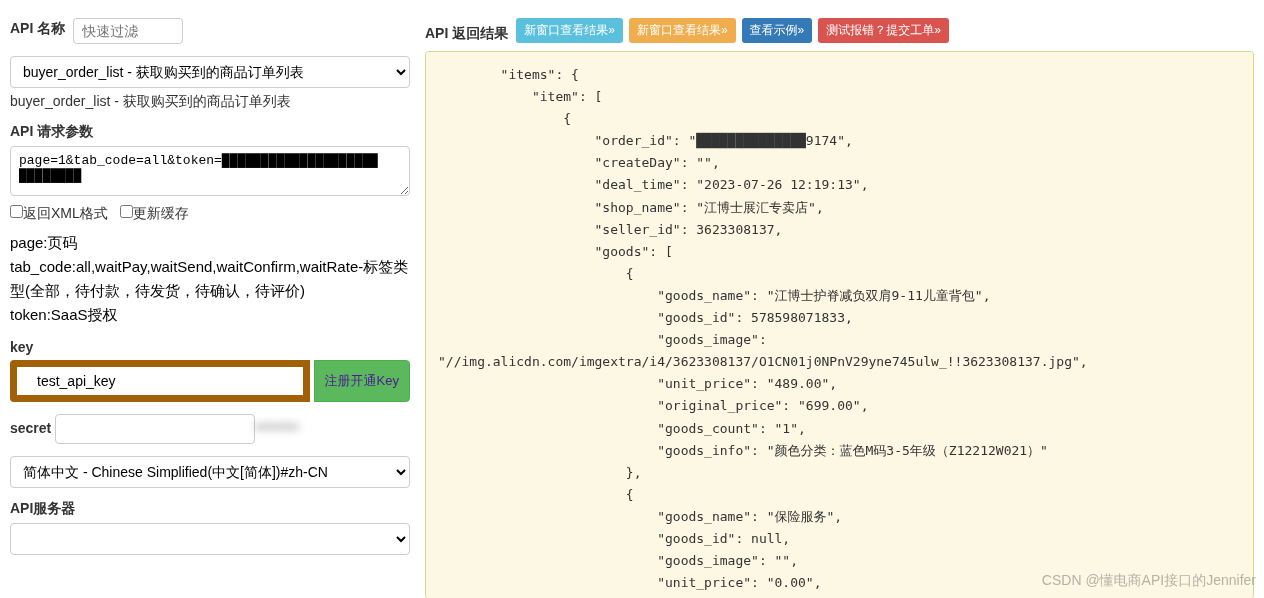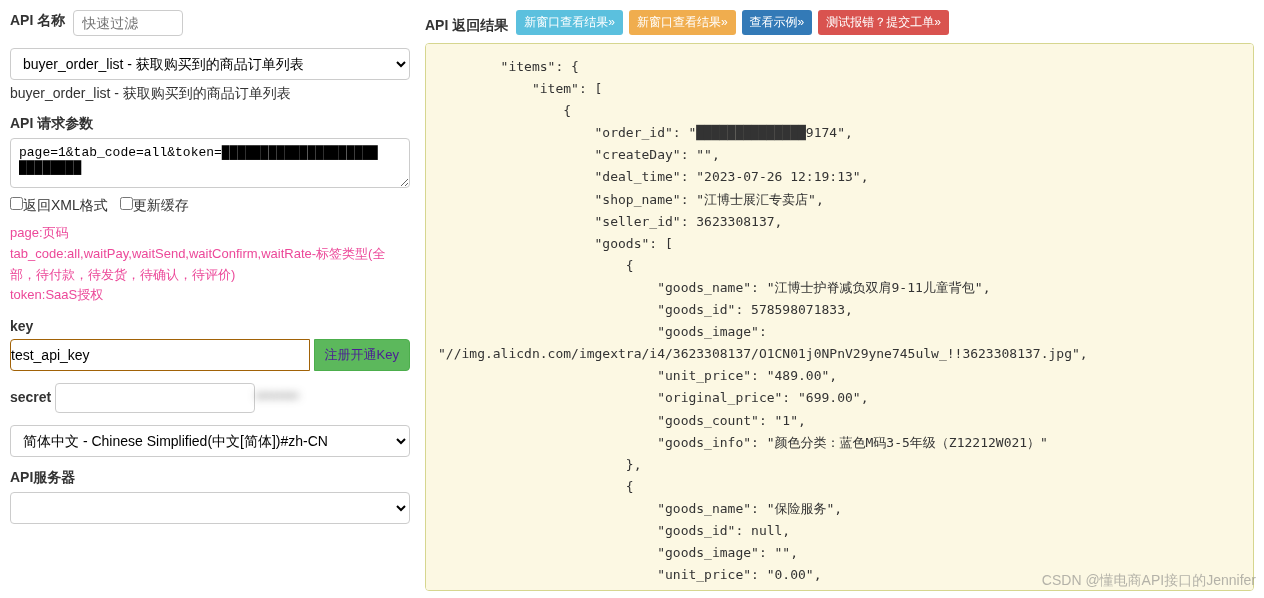--- a/index.html
+++ b/index.html
@@ -3,21 +3,21 @@
   <meta charset="utf-8">
   <style>
     * { box-sizing: border-box; margin: 0; padding: 0; }
     body {
       font-family: "Microsoft YaHei", Arial, sans-serif;
       font-size: 14px;
       color: #333;
       background: #fff;
       padding: 10px;
     }
-    .container { display: flex; gap: 15px; }
+    .container { display: flex; gap: 15px; margin-top: 8px; }
     .left-panel { width: 400px; flex-shrink: 0; }
     .right-panel { flex: 1; min-width: 0; }
     .form-group { margin-bottom: 12px; }
     .form-label {
       font-weight: bold;
       display: inline-block;
       margin-bottom: 5px;
       vertical-align: middle;
     }
     .inline-input {
@@ -49,30 +49,30 @@
       padding: 6px 8px;
       border: 1px solid #ccc;
       border-radius: 4px;
       font-size: 13px;
       resize: both;
       font-family: Liberation Mono, monospace;
     }
     .checkbox-row { margin-top: 6px; }
     .checkbox-row label { margin-right: 8px; }
     .help-text {
-      color: #ec4899;
-      font-size: 13px;
+      color: #000000;
+      font-size: 15px;
       line-height: 1.6;
       margin-top: 8px;
     }
     .key-row { display: flex; gap: 4px; }
     .key-input {
       flex: 1;
-      padding: 6px 0;
-      border: 1px solid #a16207;
+      padding: 6px 20px;
+      border: 7px solid #a16207;
       border-radius: 4px 0 0 4px;
       font-size: 14px;
     }
     .reg-btn {
       background: #5cb85c;
       color: #4c1d95;
       border: 1px solid #4cae4c;
       padding: 6px 10px;
       border-radius: 0 4px 4px 0;
       font-size: 13px;

